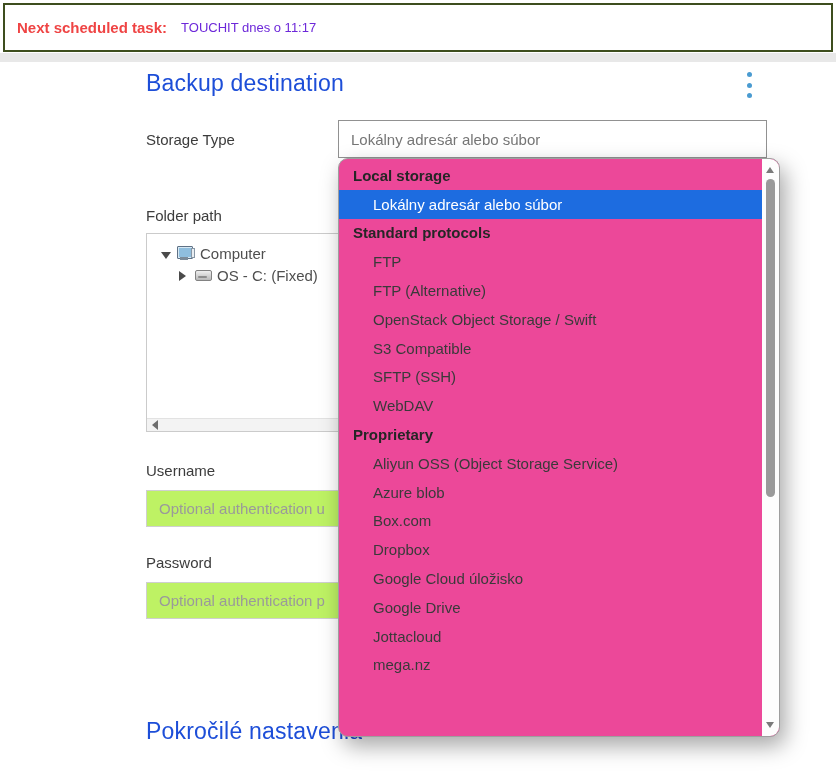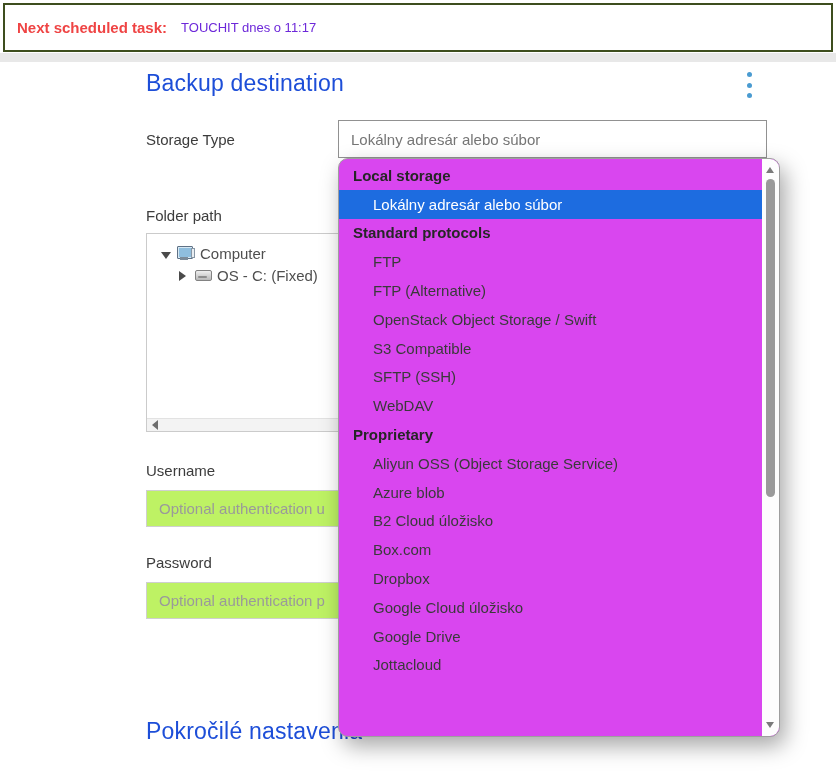--- a/index.html
+++ b/index.html
@@ -126,21 +126,21 @@
   }
   .arrow-left {
     width: 0; height: 0;
     border-top: 5px solid transparent; border-bottom: 5px solid transparent;
     border-right: 6px solid #6e6e6e; cursor: pointer;
   }
 
   
   .dropdown-panel {
     position: absolute; left: 338px; top: 158px; width: 442px; height: 579px;
-    background: #d946ef; border: 1px solid #9e9e9e; border-radius: 10px;
+    background: #ec4899; border: 1px solid #9e9e9e; border-radius: 10px;
     box-shadow: 5px 9px 22px rgba(0,0,0,0.35);
     z-index: 10; overflow: hidden;
   }
   .dd-list { position: absolute; left: 0; top: 2px; right: 17px; }
   .dd-row {
     height: 28.8px; display: flex; align-items: center;
     font-size: 15px; white-space: nowrap; overflow: hidden;
   }
   .dd-group { font-weight: 700; color: #262626; padding-left: 14px; cursor: default; }
   .dd-option { color: #3a3a3a; padding-left: 34px; cursor: pointer; }
@@ -226,25 +226,25 @@
       <div class="dd-row dd-group">Standard protocols</div>
       <div class="dd-row dd-option">FTP</div>
       <div class="dd-row dd-option">FTP (Alternative)</div>
       <div class="dd-row dd-option">OpenStack Object Storage / Swift</div>
       <div class="dd-row dd-option">S3 Compatible</div>
       <div class="dd-row dd-option">SFTP (SSH)</div>
       <div class="dd-row dd-option">WebDAV</div>
       <div class="dd-row dd-group">Proprietary</div>
       <div class="dd-row dd-option">Aliyun OSS (Object Storage Service)</div>
       <div class="dd-row dd-option">Azure blob</div>
-      <div class="dd-row dd-option">B2 Cloud úložisko</div>
       <div class="dd-row dd-option">Box.com</div>
       <div class="dd-row dd-option">Dropbox</div>
       <div class="dd-row dd-option">Google Cloud úložisko</div>
       <div class="dd-row dd-option">Google Drive</div>
       <div class="dd-row dd-option">Jottacloud</div>
+      <div class="dd-row dd-option">mega.nz</div>
     </div>
   <div class="dd-scrollbar">
     <span class="dd-sb-arrow-up"></span>
     <span class="dd-sb-thumb"></span>
     <span class="dd-sb-arrow-down"></span>
   </div>
 </div>
 
 </body></html>

